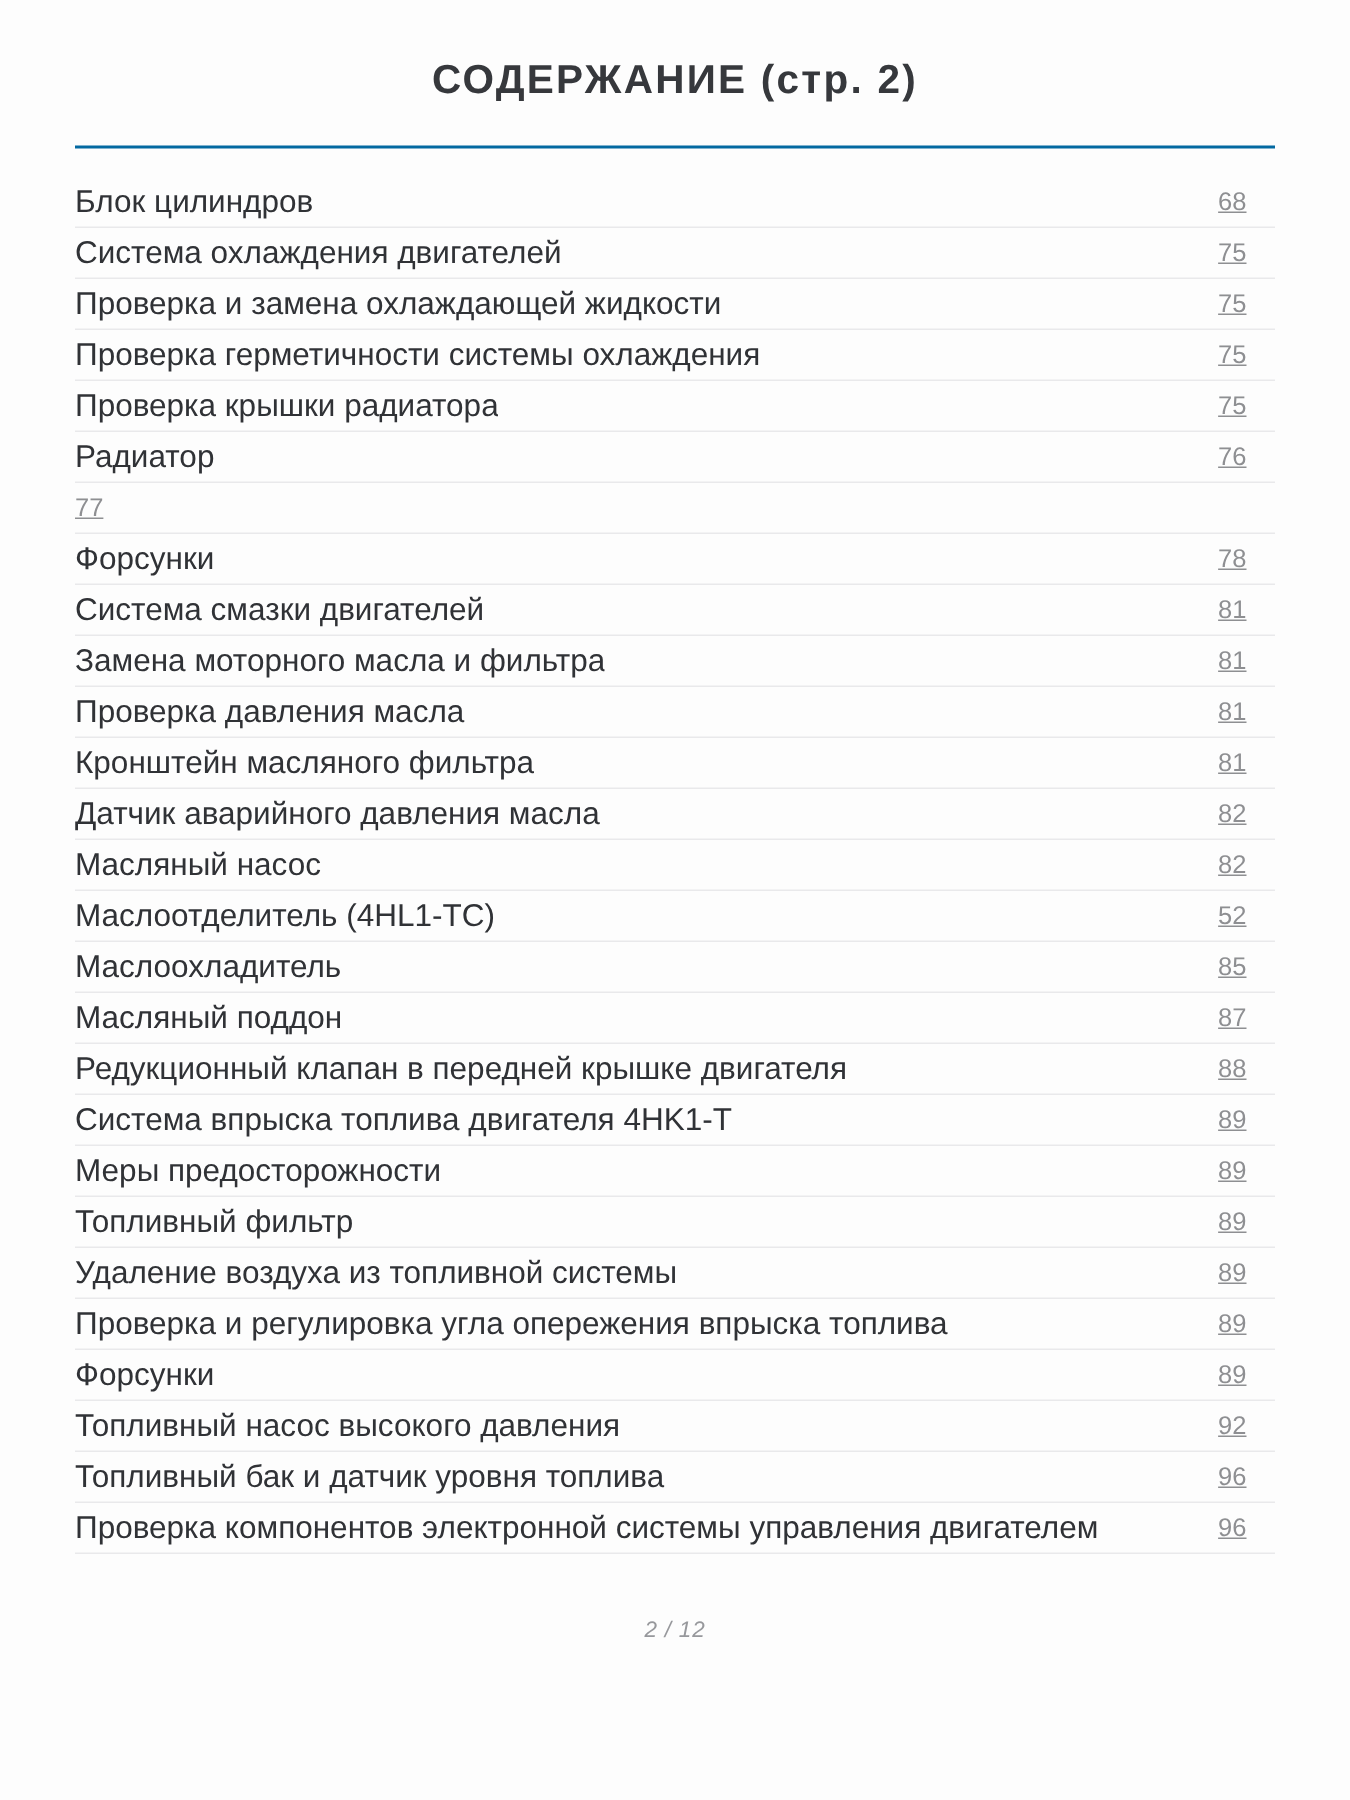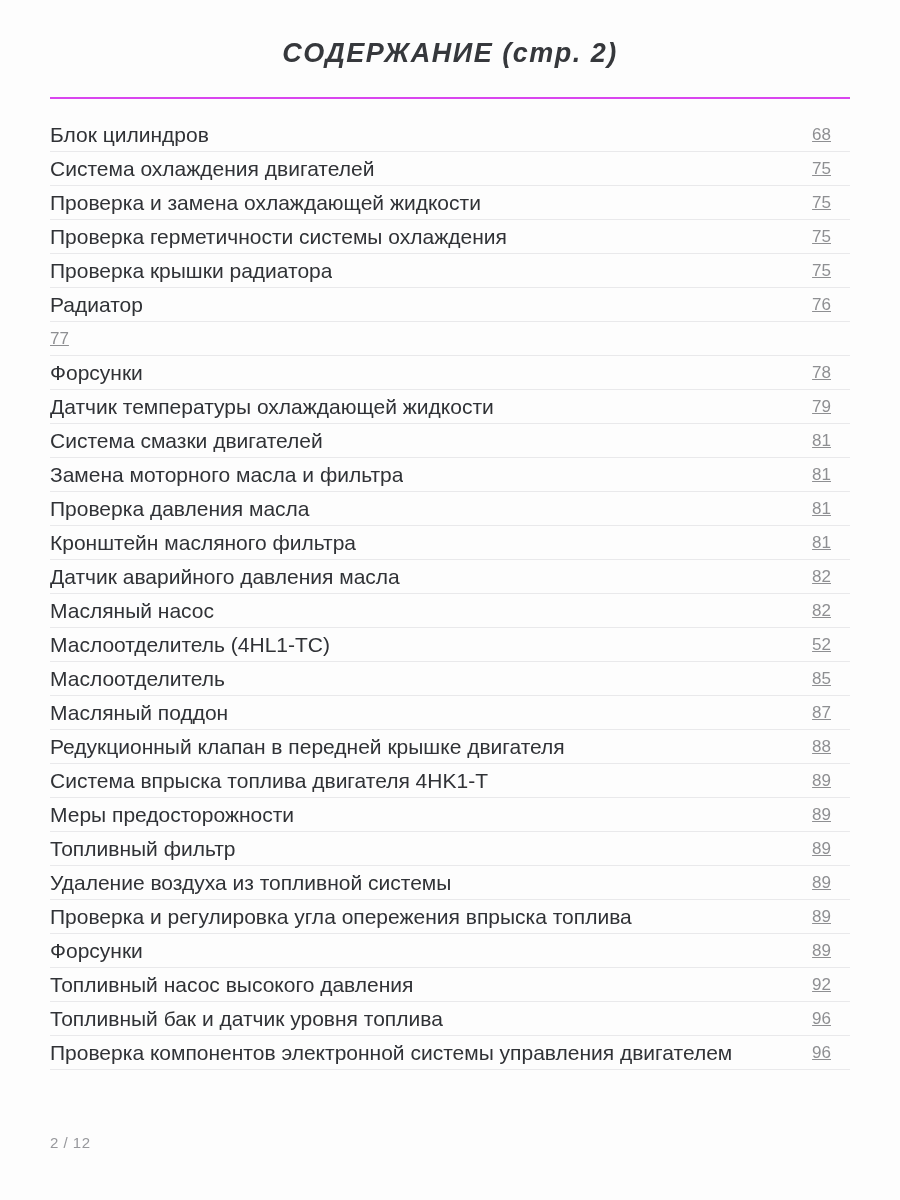--- a/index.html
+++ b/index.html
@@ -15,22 +15,21 @@
     background: #fdfdfd;
     overflow: hidden;
   }
   .content {
     width: 800px;
     margin: 0 auto;
   }
   .header {
     padding-top: 38px;
     padding-bottom: 28px;
-    border-bottom: 2px solid #d946ef;
-    font-style: italic;
+    border-bottom: 2px solid #0369a1;
   }
   .page-title {
     text-align: center;
     font-size: 27px;
     font-weight: 700;
     letter-spacing: 1.5px;
     color: #36383c;
   }
   .toc-list {
     margin-top: 19px;
@@ -50,22 +49,23 @@
     overflow: hidden;
   }
   .toc-item-page {
     font-size: 17px;
     color: #8e8f92;
     padding-right: 19px;
     flex-shrink: 0;
     text-decoration: underline;
   }
   .footer {
-    margin-top: 64px;
-    text-align: left;
+    margin-top: 42px;
+    text-align: center;
+    font-style: italic;
   }
   .page-indicator {
     font-size: 15px;
     color: #97989c;
     letter-spacing: 0.5px;
   }
 </style>
 </head>
 <body>
 
@@ -109,24 +109,20 @@
 
   <div class="toc-row">
     <span class="toc-item-page">77</span>
   </div>
 
   <div class="toc-row">
     <span class="toc-item-label">Форсунки</span>
     <span class="toc-item-page">78</span>
   </div>
 
-  <div class="toc-row">
-    <span class="toc-item-label">Датчик температуры охлаждающей жидкости</span>
-    <span class="toc-item-page">79</span>
-  </div>
 
   <div class="toc-row">
     <span class="toc-item-label">Система смазки двигателей</span>
     <span class="toc-item-page">81</span>
   </div>
 
   <div class="toc-row">
     <span class="toc-item-label">Замена моторного масла и фильтра</span>
     <span class="toc-item-page">81</span>
   </div>
@@ -150,21 +146,21 @@
     <span class="toc-item-label">Масляный насос</span>
     <span class="toc-item-page">82</span>
   </div>
 
   <div class="toc-row">
     <span class="toc-item-label">Маслоотделитель (4HL1-TC)</span>
     <span class="toc-item-page">52</span>
   </div>
 
   <div class="toc-row">
-    <span class="toc-item-label">Маслоотделитель</span>
+    <span class="toc-item-label">Маслоохладитель</span>
     <span class="toc-item-page">85</span>
   </div>
 
   <div class="toc-row">
     <span class="toc-item-label">Масляный поддон</span>
     <span class="toc-item-page">87</span>
   </div>
 
   <div class="toc-row">
     <span class="toc-item-label">Редукционный клапан в передней крышке двигателя</span>

